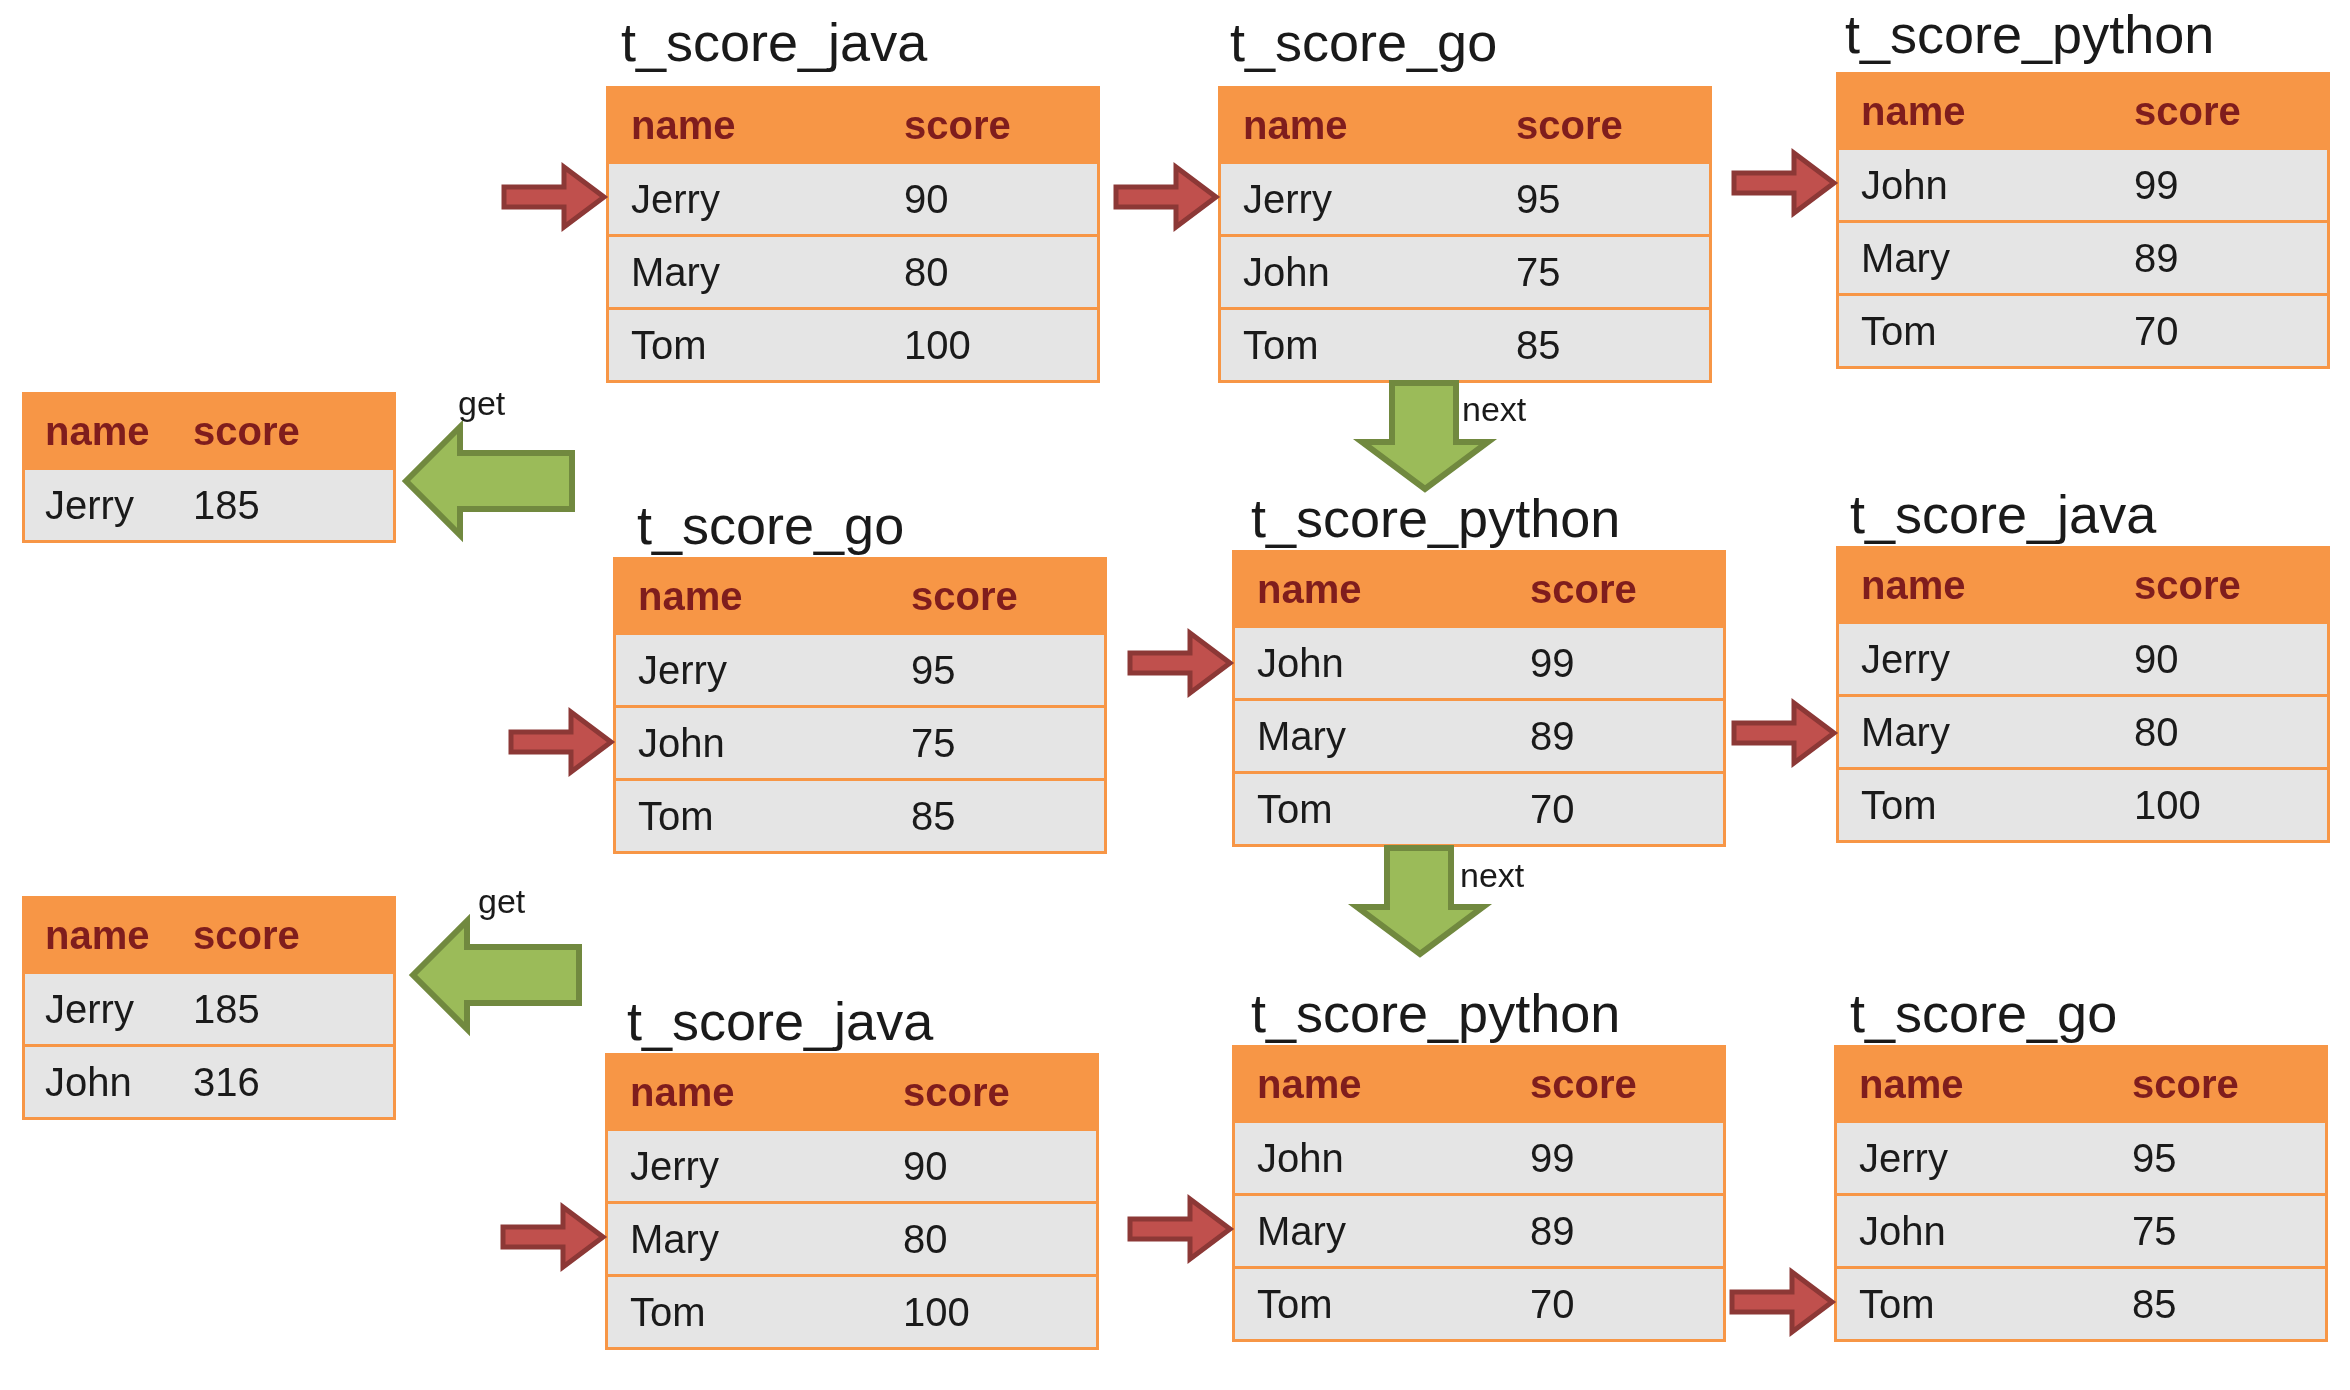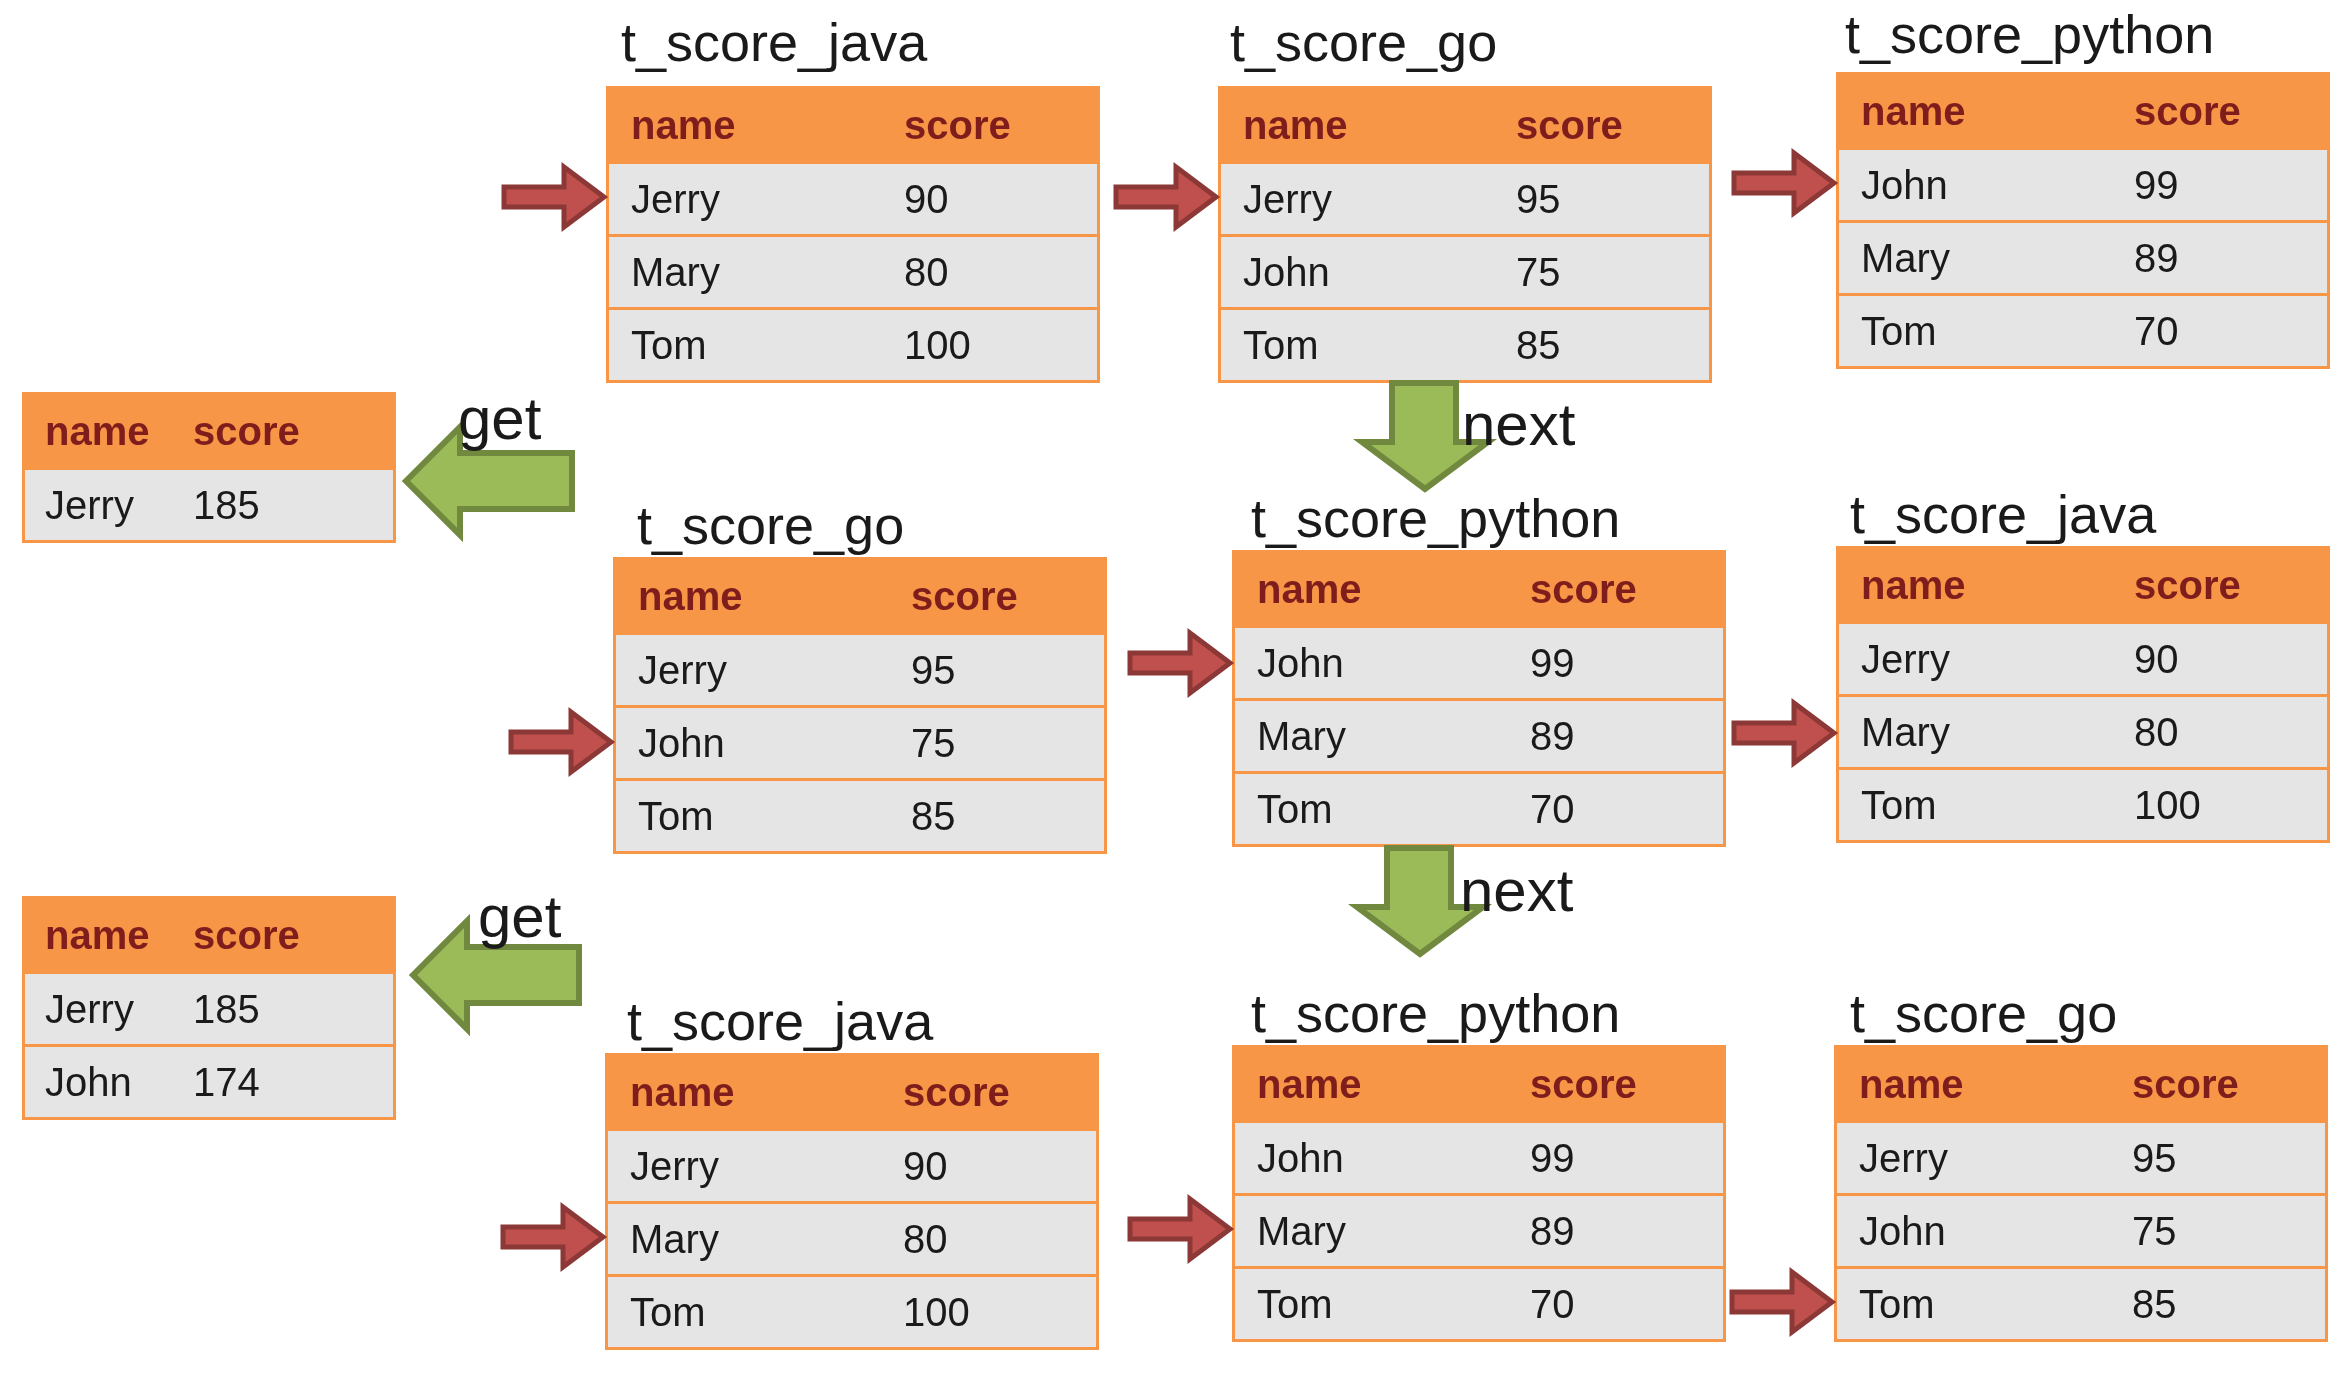--- a/index.html
+++ b/index.html
@@ -16,21 +16,21 @@
   .score-table{width:494px;background:#fff;border:3px solid var(--table-border);box-sizing:border-box;}
   .result-table{width:374px;background:#fff;border:3px solid var(--table-border);box-sizing:border-box;}
   .t-head{height:72px;background:var(--header-bg);color:#7f1d1d;font-weight:bold;position:relative;}
   .t-row{height:70px;border-top:3px solid var(--table-border);position:relative;background:#e5e5e5;}
   .t-head span,.t-row span{position:absolute;top:50%;transform:translateY(-50%);
       font-size:40px;white-space:nowrap;}
   .score-table .c-name{left:22px;}
   .score-table .c-score{left:295px;}
   .result-table .c-name{left:20px;}
   .result-table .c-score{left:168px;}
-  .flow-label{font-size:60px;white-space:nowrap;text-align:right;}
+  .flow-label{font-size:34px;white-space:nowrap;text-align:right;}
   svg{display:block;overflow:visible;}
   .red-arrow polygon{fill:var(--arrow-red-fill);stroke:var(--arrow-red-stroke);stroke-width:5;stroke-linejoin:miter;}
   .green-arrow polygon{fill:var(--arrow-green-fill);stroke:var(--arrow-green-stroke);stroke-width:6;stroke-linejoin:miter;}
 </style>
 </head>
 <body>
 
 <div id="canvas">
 
   <div class="abs tbl-title" style="left:621px;top:10px;">t_score_java</div>
@@ -203,21 +203,21 @@
     <div class="t-head">
       <span class="c-name">name</span>
       <span class="c-score">score</span>
     </div>
     <div class="t-row">
       <span class="c-name">Jerry</span>
       <span class="c-score">185</span>
     </div>
     <div class="t-row">
       <span class="c-name">John</span>
-      <span class="c-score">174</span>
+      <span class="c-score">316</span>
     </div>
   </div>
 
   <svg class="abs green-arrow" style="left:410px;top:917px;" width="172" height="116" viewBox="0 0 172 116">
       <polygon points="3,58 57,4 57,30 169,30 169,86 57,86 57,112"></polygon>
     </svg>
   <div class="abs flow-label" style="left:478px;top:882px;">get</div>
 
   <div class="abs tbl-title" style="left:627px;top:989px;">t_score_java</div>
   <div class="abs score-table" style="left:605px;top:1053px;">

